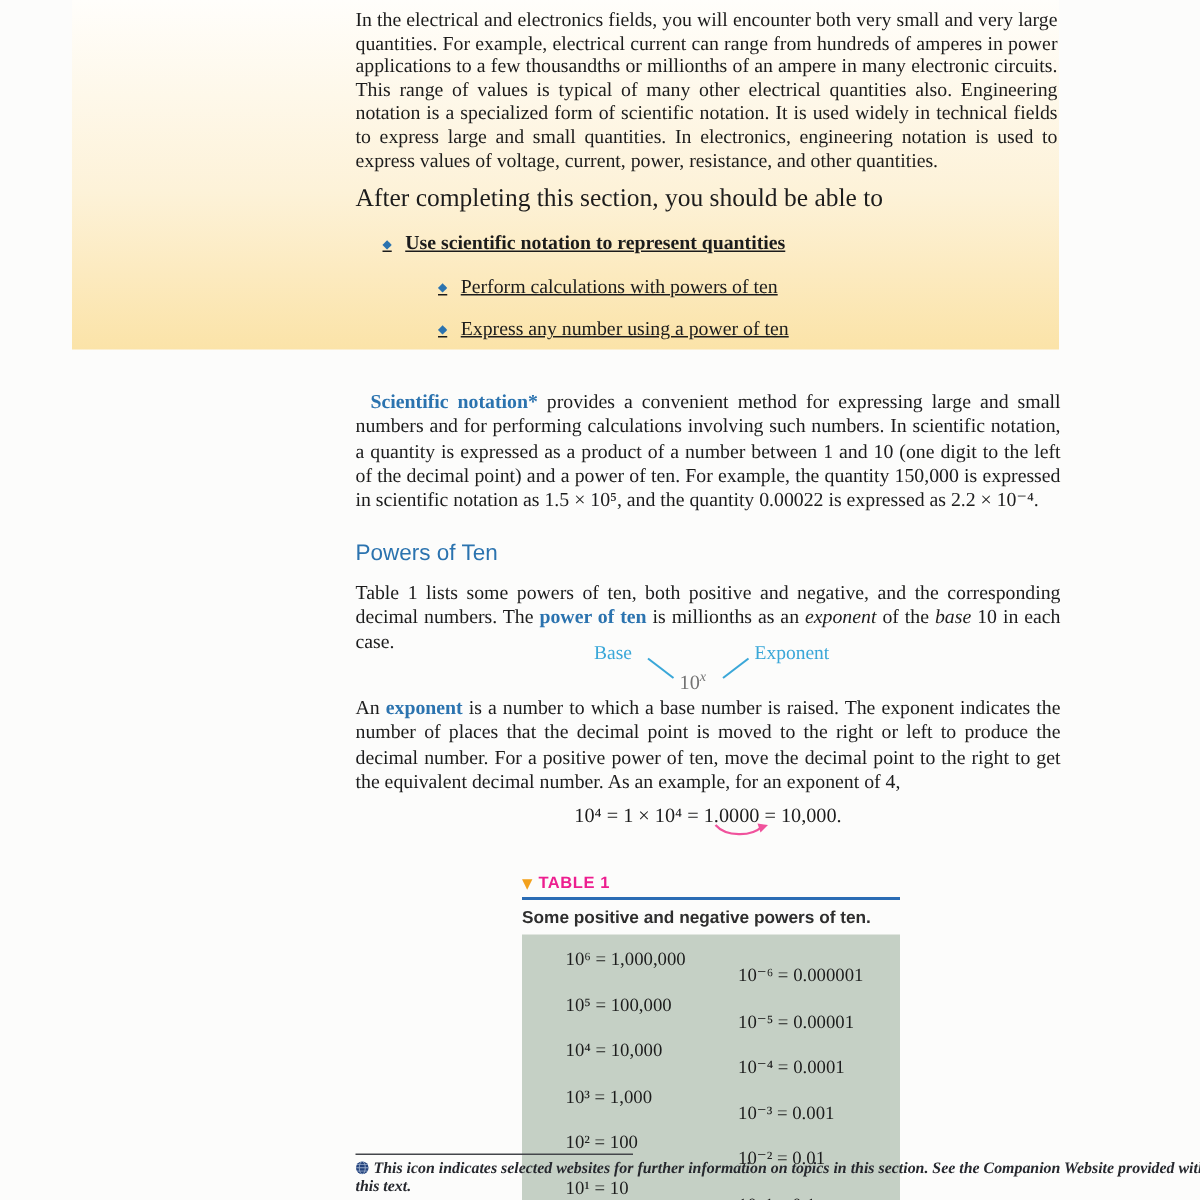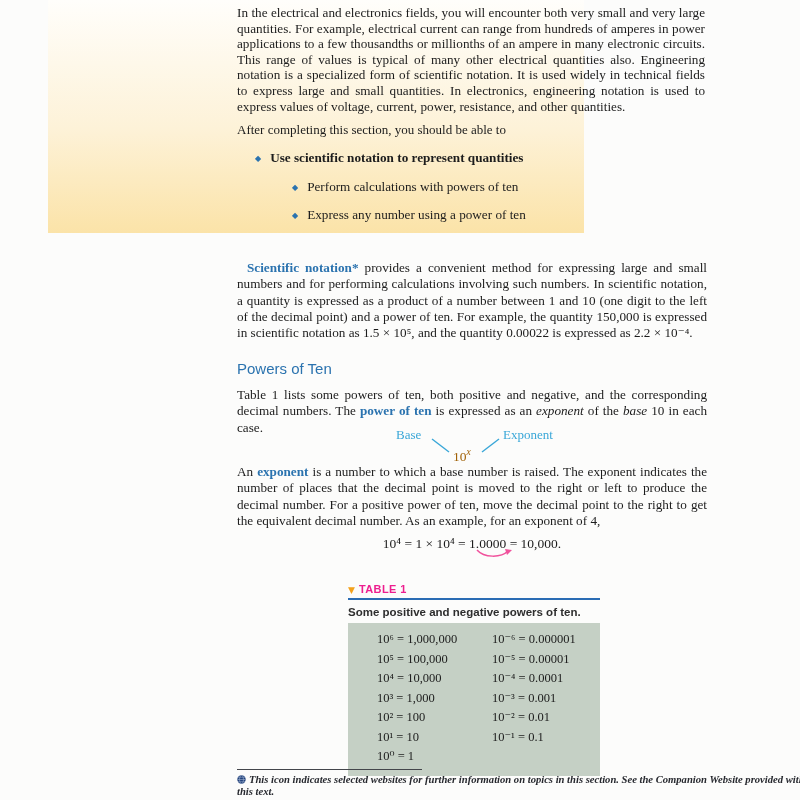--- a/index.html
+++ b/index.html
@@ -1,25 +1,25 @@
 <!DOCTYPE html>
 <html style="--accent_blue: #2b73af; --cyan: #3aa7d8; --magenta: #ed1e8f; --triangle_orange: #f3a11c; --rule_blue: #2a6cb4; --table_bg: #c5d0c5; --cream_top: #fffefb; --cream_mid: #fdf2d8; --cream_bottom: #fbe3a8;"><head>
 <meta charset="utf-8">
 <style>
   html,body{margin:0;padding:0;background:#fcfcfb;}
   .page{position:relative;width:800px;height:800px;overflow:hidden;background:#fcfcfb;
         font-family:"Liberation Serif","DejaVu Serif",serif;color:#1c1c1c;}
 
   
-  .obj-box{position:absolute;left:48px;top:0;width:536px;height:233px;
+  .obj-box{position:absolute;left:48px;top:0;width:658px;height:233px;
            background:linear-gradient(to bottom,var(--cream_top,#fffefb) 0%,var(--cream_mid,#fdf2d8) 55%,var(--cream_bottom,#fbe3a8) 100%);}
   .obj-col{position:absolute;left:189px;top:5px;width:468px;}
   .obj-intro{font-size:13.2px;line-height:15.6px;text-align:justify;margin:0;}
-  .obj-lead{font-size:13px;margin:8px 0 0 0;}
-  .obj-item{margin-top:12px;font-size:13.2px;line-height:15.5px;}
+  .obj-lead{font-size:17px;margin:8px 0 0 0;}
+  .obj-item{margin-top:12px;font-size:13.2px;line-height:15.5px;text-decoration:underline;}
   .obj-item.lvl1{margin-left:18px;font-weight:bold;}
   .obj-item.lvl2{margin-left:55px;}
   .bullet{color:var(--accent_blue,#2b73af);font-size:8px;vertical-align:1px;margin-right:9px;
           font-family:"DejaVu Sans",sans-serif;}
 
   
   .main-col{position:absolute;left:237px;top:0;width:470px;height:709px;}
   .para{position:absolute;left:0;width:470px;font-size:13.2px;line-height:16.3px;text-align:justify;margin:0;}
   .p-intro{top:260px;text-indent:10px;}
   .p-table{top:387px;}
@@ -30,42 +30,42 @@
   .sec-heading{position:absolute;left:0;top:360px;margin:0;
                font-family:"Liberation Sans","DejaVu Sans",sans-serif;
                font-size:15px;font-weight:normal;color:var(--accent_blue,#2f78b3);}
 
   
   .diagram{position:absolute;left:150px;top:427px;width:180px;height:42px;}
   .diag-label{position:absolute;top:0;font-size:13px;color:var(--cyan,#35a7da);}
   .diag-label.base{left:9px;}
   .diag-label.expo{left:116px;}
   .diag-lines{position:absolute;left:0;top:0;}
-  .diag-expr{position:absolute;left:66px;top:20px;font-size:13.5px;color:#a16207;}
+  .diag-expr{position:absolute;left:66px;top:20px;font-size:13.5px;color:#737373;}
   .diag-expr sup{font-style:italic;font-size:9.5px;}
 
   
   .equation{position:absolute;left:0;top:536px;width:470px;text-align:center;
             font-size:13.5px;margin:0;}
   .zeros{position:relative;display:inline-block;}
   .zeros svg{position:absolute;left:-4px;bottom:-7px;}
 
   
   .table1{position:absolute;left:111px;top:583px;width:252px;}
   .t-label{font-family:"Liberation Sans","DejaVu Sans",sans-serif;font-size:11px;font-weight:bold;
            color:var(--magenta,#ed1e8f);letter-spacing:.4px;}
   .t-label .tri{color:var(--triangle_orange,#f3a11c);font-size:9px;margin-right:4px;
                 font-family:"DejaVu Sans",sans-serif;letter-spacing:0;}
   .t-rule{border:none;border-top:2px solid var(--rule_blue,#2a6cb4);margin:3px 0 0 0;}
   .t-caption{font-family:"Liberation Sans","DejaVu Sans",sans-serif;font-size:11.5px;
              font-weight:600;color:#2e2e2e;margin:6px 0 5px 0;}
   .t-body{background:var(--table_bg,#c5d0c5);padding:7px 0 9px 0;}
   .t-row{display:flex;font-size:12.5px;line-height:19.5px;}
   .t-left{width:115px;padding-left:17px;margin-left:12px;}
-  .t-right{flex:1;}
+  .t-right{flex:1;margin-top:11px;}
 
   
   .footnote{position:absolute;left:0;top:769px;width:570px;}
   .fn-rule{border:none;border-top:1px solid #44464b;width:185px;margin:0 0 4px 0;}
   .fn-text{font-size:10.6px;line-height:12px;font-style:italic;font-weight:600;color:#26282e;margin:0;}
   .globe{vertical-align:-1px;margin-right:3px;}
 </style>
 </head>
 <body>
 
@@ -86,21 +86,21 @@
       </div>
     </div>
   </div>
 
   <div class="main-col">
 
     <p class="para p-intro"><span class="term">Scientific notation</span><span class="fn-marker">*</span><span> provides a convenient method for expressing large and small numbers and for performing calculations involving such numbers. In scientific notation, a quantity is expressed as a product of a number between 1 and 10 (one digit to the left of the decimal point) and a power of ten. For example, the quantity 150,000 is expressed in scientific notation as 1.5 × 10⁵, and the quantity 0.00022 is expressed as 2.2 × 10⁻⁴.</span></p>
 
     <h2 class="sec-heading">Powers of Ten</h2>
 
-    <p class="para p-table"><span>Table 1 lists some powers of ten, both positive and negative, and the corresponding decimal numbers. The </span><span class="term">power of ten</span><span> is expressed as an </span><i>exponent</i><span> of the </span><i>base</i><span> 10 in each case.</span></p>
+    <p class="para p-table"><span>Table 1 lists some powers of ten, both positive and negative, and the corresponding decimal numbers. The </span><span class="term">power of ten</span><span> is millionths as an </span><i>exponent</i><span> of the </span><i>base</i><span> 10 in each case.</span></p>
 
     <div class="diagram">
       <svg class="diag-lines" width="180" height="42" viewBox="0 0 180 42">
         <line x1="45" y1="12" x2="62" y2="25" stroke="#3aa7d8" stroke-width="1.4"></line>
         <line x1="112" y1="12" x2="95" y2="25" stroke="#3aa7d8" stroke-width="1.4"></line>
       </svg>
       <span class="diag-label base">Base</span>
       <span class="diag-label expo">Exponent</span>
       <span class="diag-expr"><span>10</span><sup>x</sup></span>
     </div>

